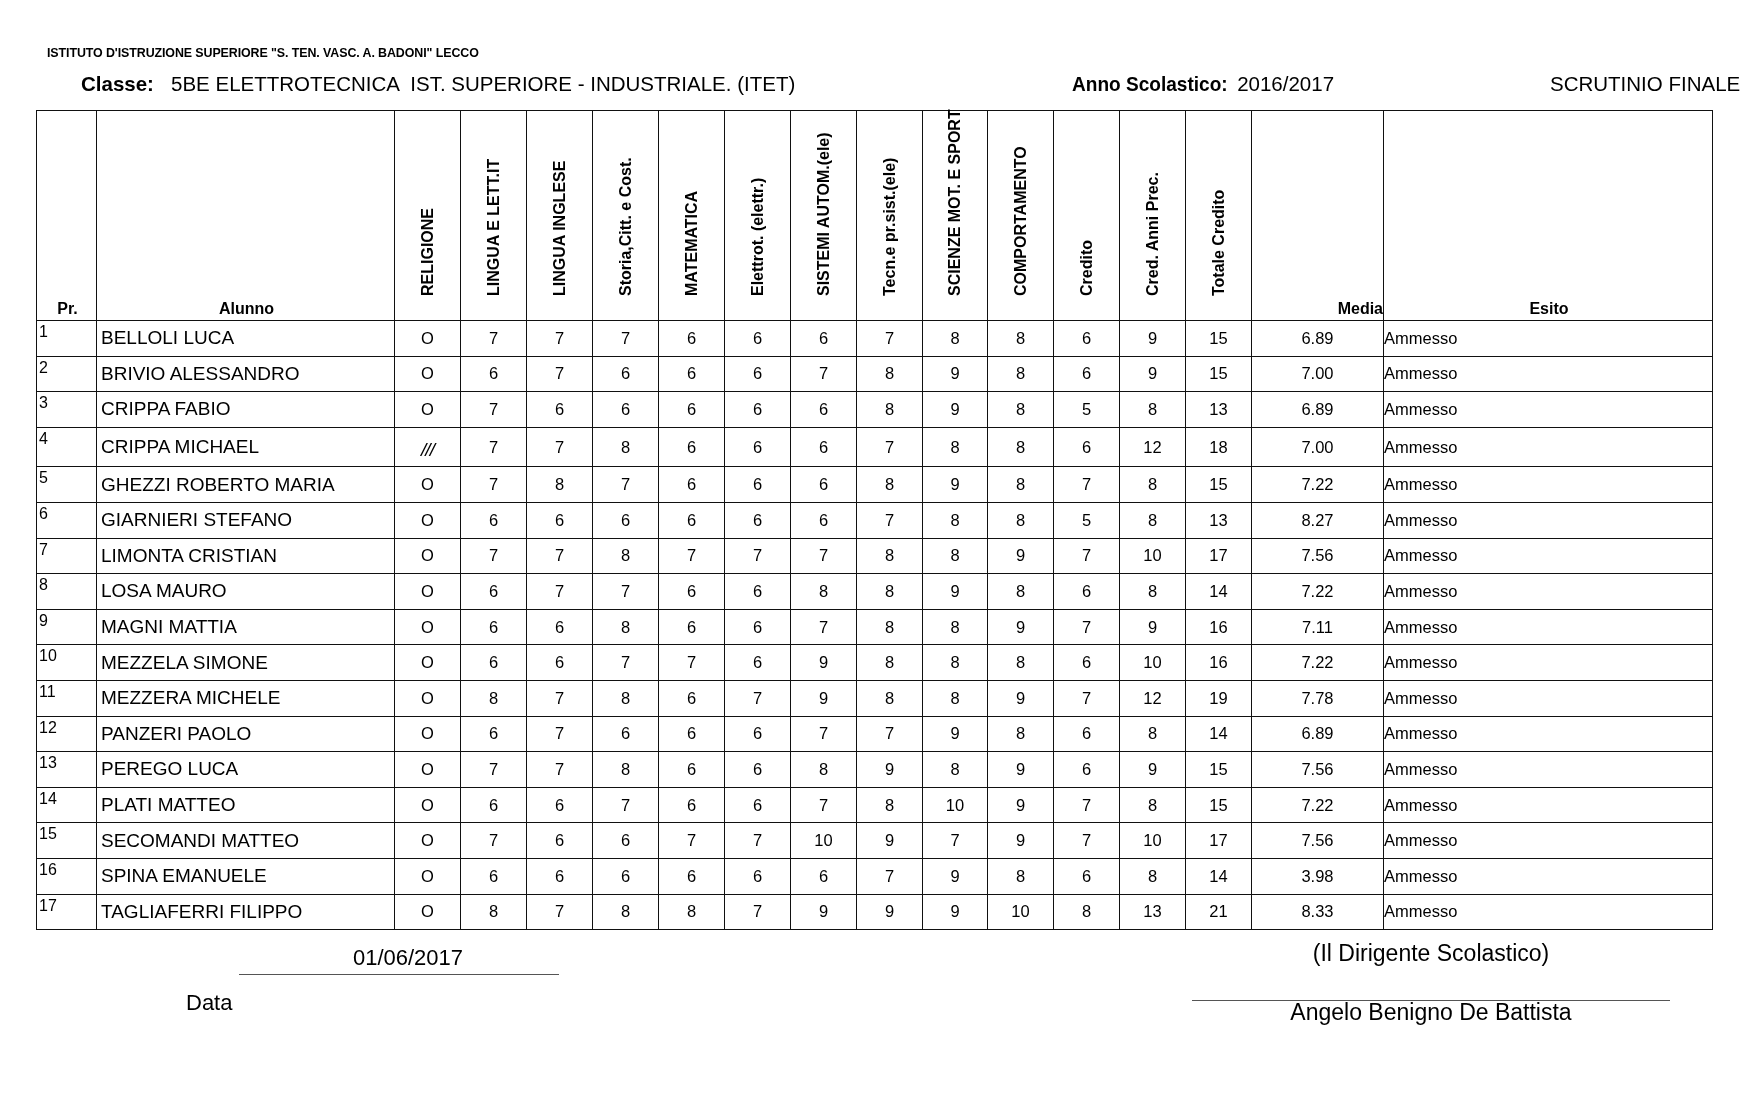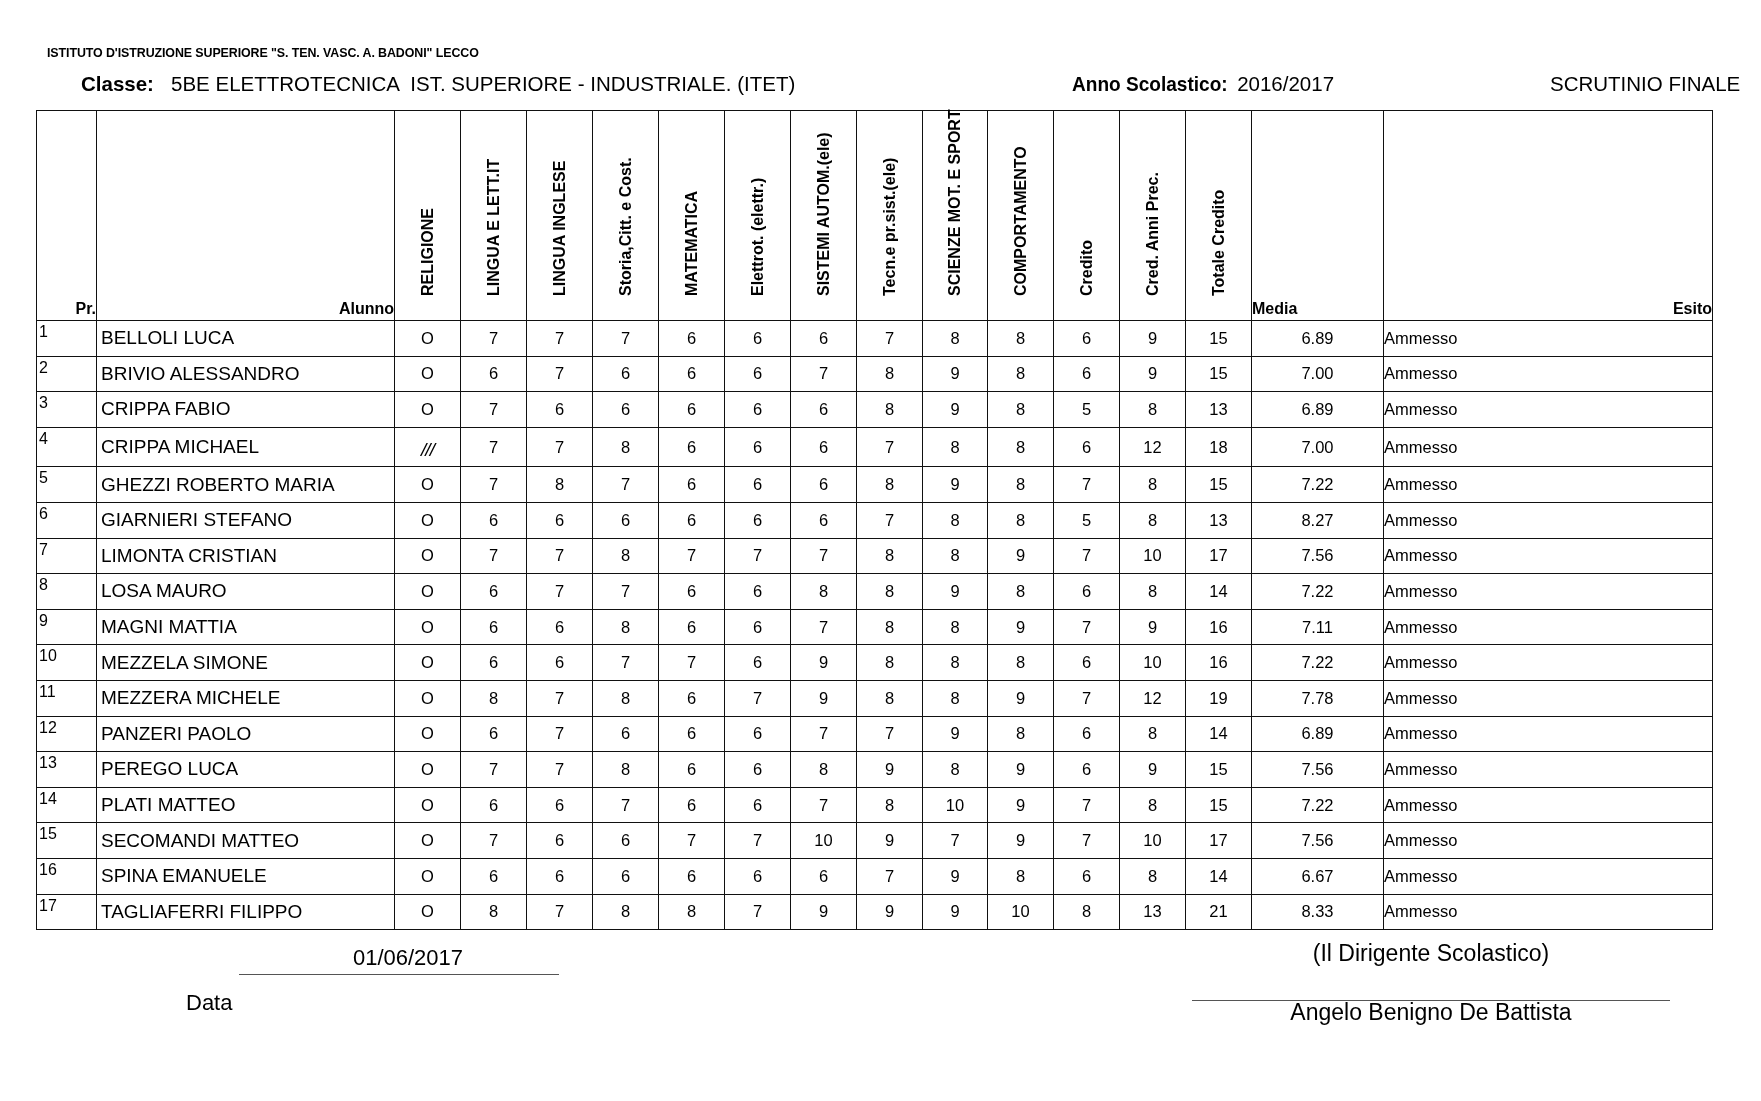--- a/index.html
+++ b/index.html
@@ -14,22 +14,22 @@
   #scrutinio { left: 1514px; top: 72px; font-size: 20.5px; margin-left: 36px; }
 
   table#grid { position: absolute; left: 36px; top: 110px; border-collapse: collapse; table-layout: fixed; }
   #grid td, #grid th { border: 1.6px solid #111; padding: 0; font-weight: normal; }
   #grid thead th { height: 207px; vertical-align: bottom; font-weight: bold; font-size: 16px; position: relative; }
   #grid tbody td { height: 32.6px; font-size: 16.5px; text-align: center; vertical-align: middle; }
   #grid tbody td.pr { text-align: left; vertical-align: top; padding-left: 2px; padding-top: 2px; font-size: 16px; }
   #grid tbody td.name { text-align: left; padding-left: 4px; font-size: 19px; }
   #grid tbody td.esito { text-align: left; padding-left: 0px; font-size: 16.5px; }
   #grid tbody td.rel.slash { font-style: italic; letter-spacing: -1px; font-size: 19px; padding-top: 6px; }
-  th.h-left { text-align: right; padding-left: 2px !important; padding-bottom: 2px !important; }
-  th.h-center { text-align: left; padding-bottom: 2px !important; }
+  th.h-left { text-align: center; padding-left: 2px !important; padding-bottom: 2px !important; }
+  th.h-center { text-align: right; padding-bottom: 2px !important; }
   .vwrap { position: absolute; left: 0; right: 0; bottom: 6px; height: 200px; }
   .vtext { position: absolute; left: 50%; bottom: 0; transform-origin: 0 0;
            transform: rotate(-90deg) translate(0, -50%); white-space: nowrap; font-size: 16px; line-height: 18px; }
 
   #data-label { left: 186px; top: 946px; font-size: 22px; margin-top: 44px; }
   #data-line { left: 239px; top: 974px; width: 320px; height: 0; border-top: 1.5px solid #555; }
   #data-value { left: 248px; width: 320px; top: 945px; font-size: 22px; text-align: center; }
   #sign-title { left: 1192px; width: 478px; top: 940px; font-size: 23px; text-align: center; }
   #sign-name { left: 1192px; width: 478px; top: 975px; font-size: 23px; text-align: center; margin-top: 24px; }
   #sign-line { left: 1192px; top: 1000px; width: 478px; height: 0; border-top: 1.5px solid #555; }
@@ -440,21 +440,21 @@
         <td>6</td>
         <td>6</td>
         <td>6</td>
         <td>6</td>
         <td>7</td>
         <td>9</td>
         <td>8</td>
         <td>6</td>
         <td>8</td>
         <td>14</td>
-        <td>6.67</td>
+        <td>3.98</td>
         <td class="esito">Ammesso</td>
       </tr>
       <tr>
         <td class="pr">17</td>
         <td class="name">TAGLIAFERRI FILIPPO</td>
         <td class="rel">O</td>
         <td>8</td>
         <td>7</td>
         <td>8</td>
         <td>8</td>

